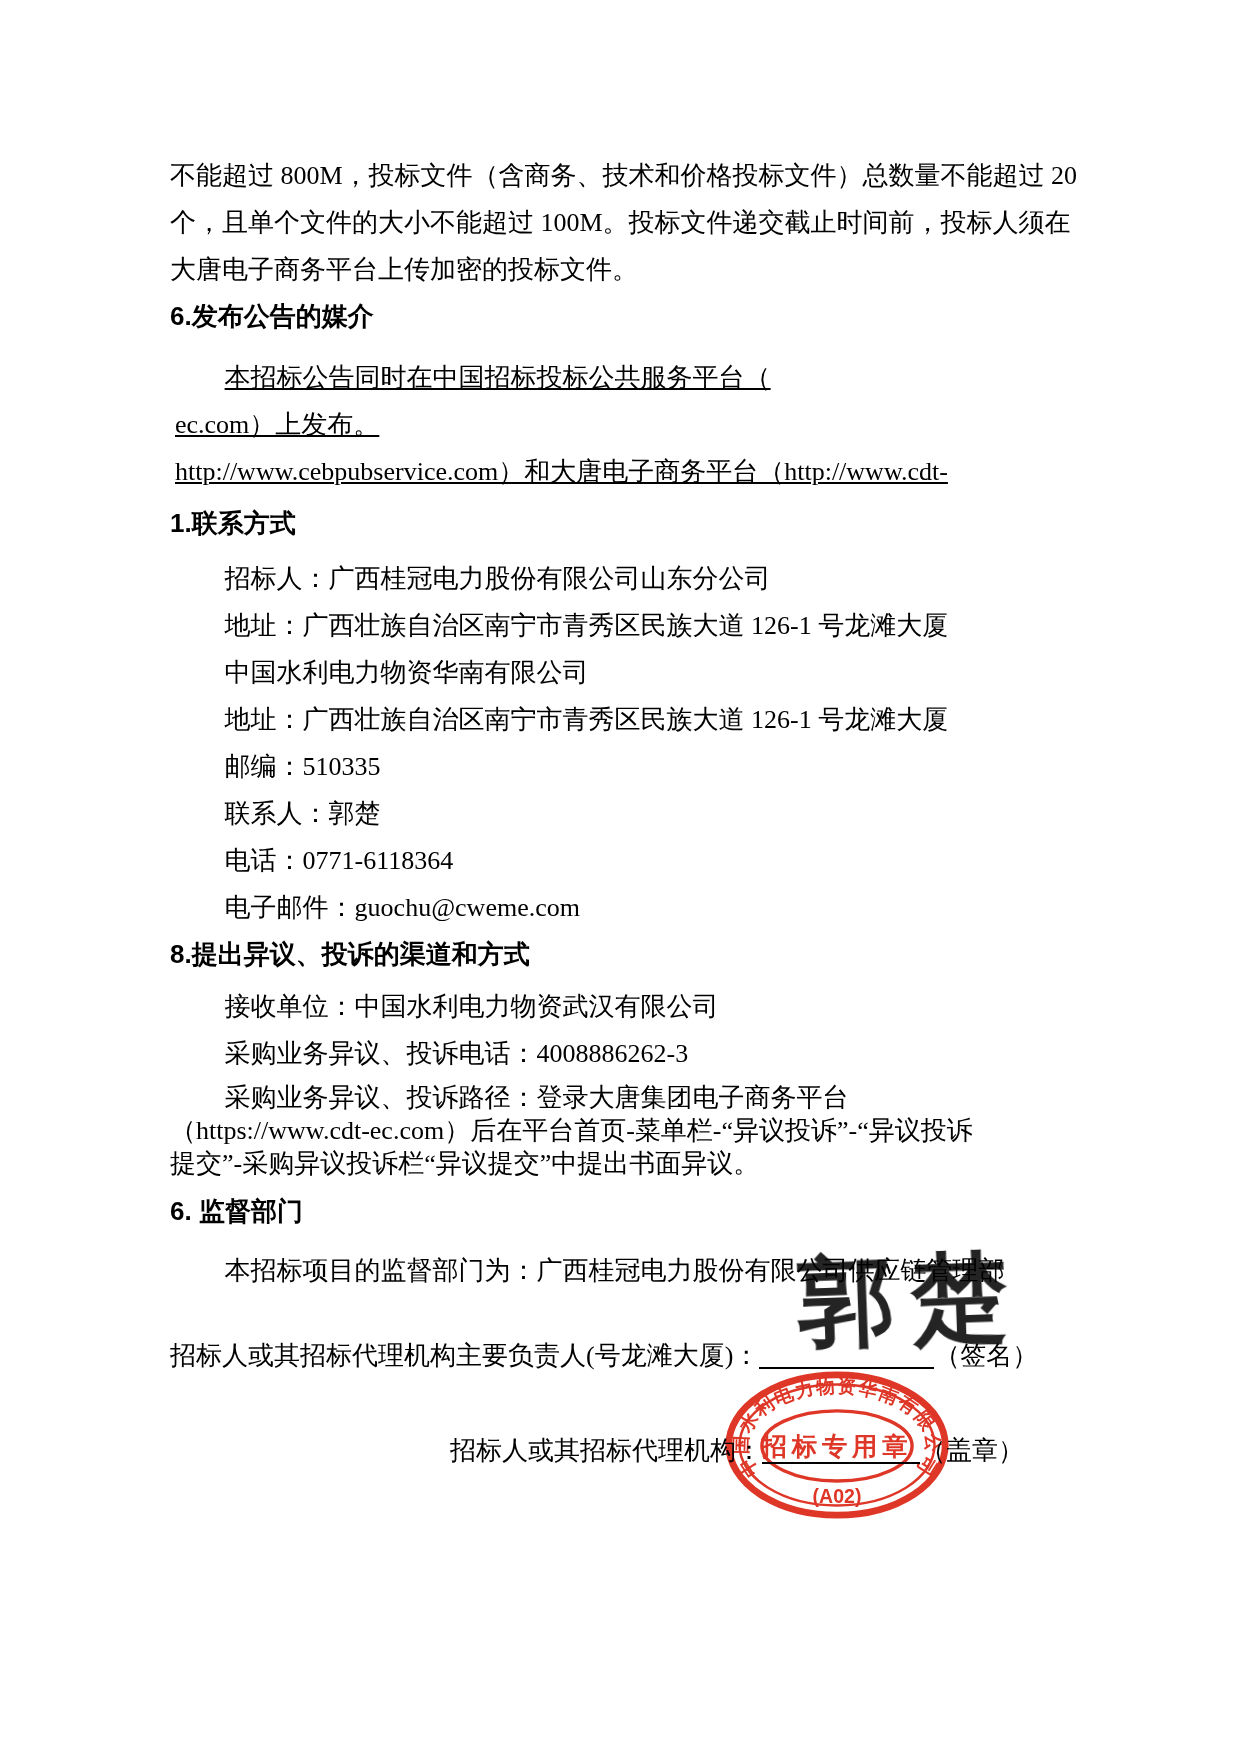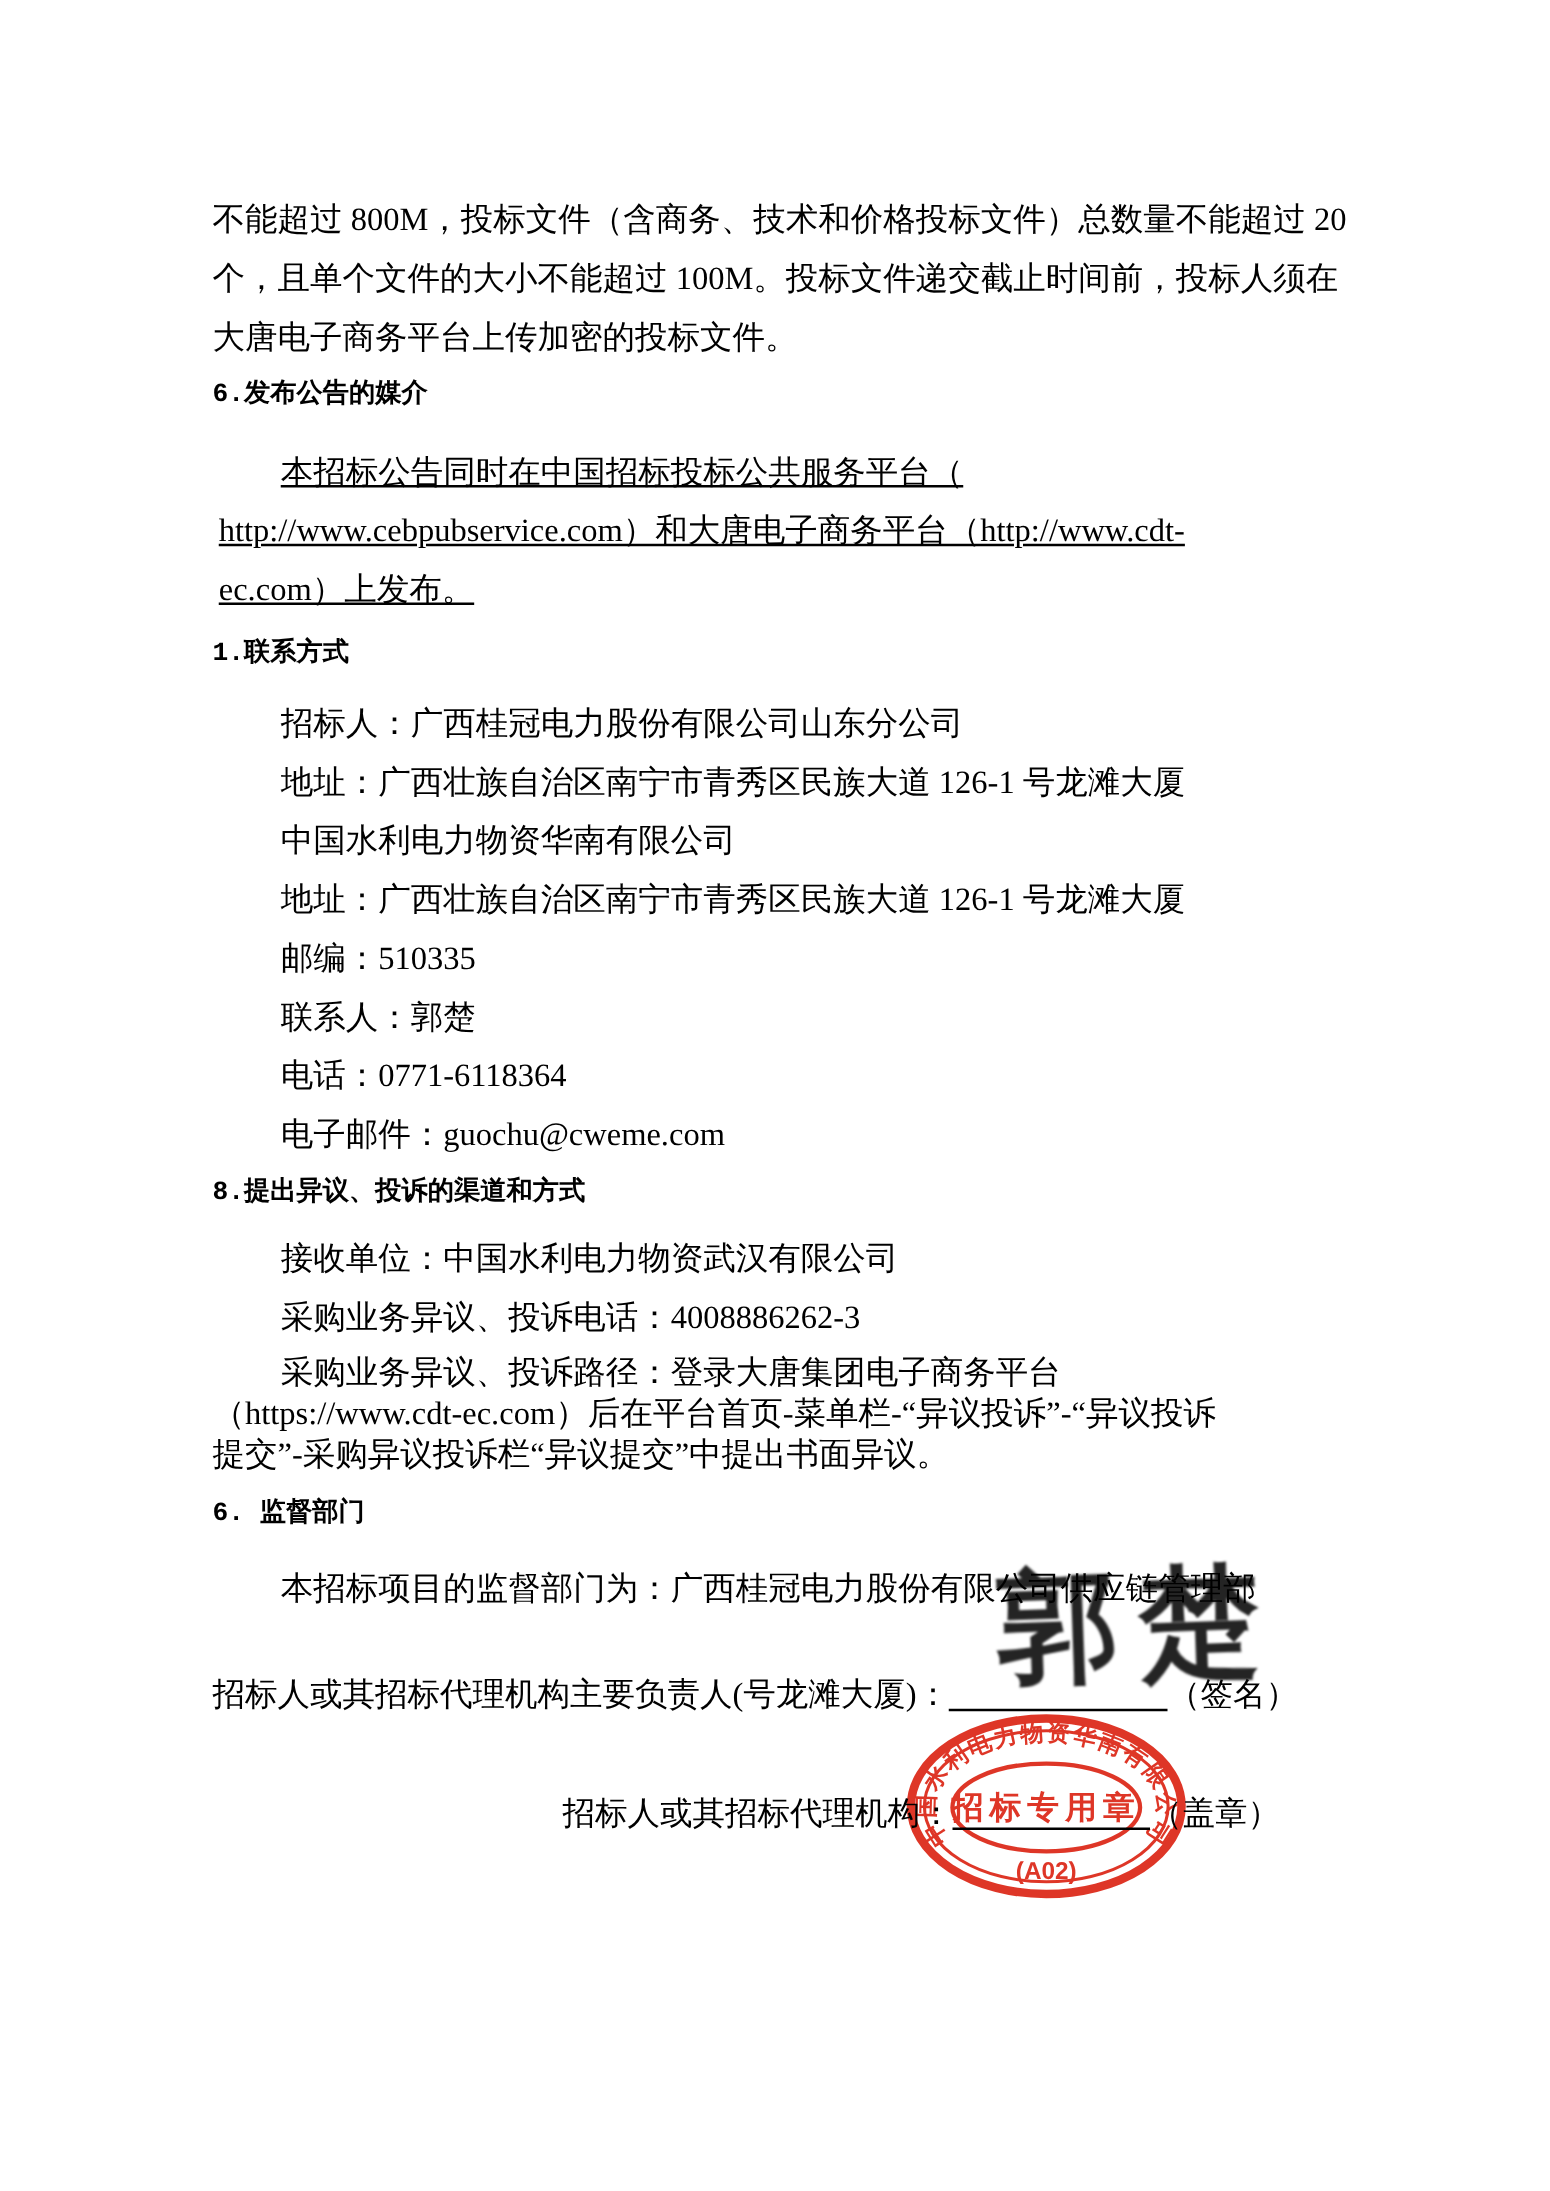--- a/index.html
+++ b/index.html
@@ -14,22 +14,22 @@
     font-family:"Liberation Serif","DejaVu Serif",serif;
     font-size:26px; color:#000;
   }
   p, h3 { margin:0; }
   .line { display:block; white-space:pre; line-height:47px; }
   .para  { }
   .tight .line { line-height:33px; }
   .indent { text-indent:2.1em; }
   .smind  { padding-left:5px; }
   h3 {
-    font-family:Liberation Mono, monospace;
-    font-size:21px; font-weight:bold; line-height:47px; white-space:pre;
+    font-family:Liberation Sans, sans-serif;
+    font-size:26px; font-weight:bold; line-height:47px; white-space:pre;
   }
   .mt14{margin-top:14px;text-decoration:underline;} .mt5{margin-top:5px;} .mt8{margin-top:8px;}
   .mt12{margin-top:12px;} .mt4{margin-top:4px;} .mt38{margin-top:38px;}
   .mt48{margin-top:48px;}
   .u {
     text-underline-offset:8px;
     text-decoration-thickness:2px;
     text-align:center;
   }
   .sigline { line-height:47px; white-space:pre; }
@@ -70,22 +70,22 @@
   <p class="para">
     <span class="line">不能超过 800M，投标文件（含商务、技术和价格投标文件）总数量不能超过 20</span>
     <span class="line">个，且单个文件的大小不能超过 100M。投标文件递交截止时间前，投标人须在</span>
     <span class="line">大唐电子商务平台上传加密的投标文件。</span>
   </p>
 
   <h3>6.发布公告的媒介</h3>
 
   <p class="para mt14">
     <span class="line indent">本招标公告同时在中国招标投标公共服务平台（</span>
+    <span class="line smind">ec.com）上发布。</span>
     <span class="line smind">http://www.cebpubservice.com）和大唐电子商务平台（http://www.cdt-</span>
-    <span class="line smind">ec.com）上发布。</span>
   </p>
 
   <h3 class="mt5">1.联系方式</h3>
 
   <div class="mt8">
     <p class="line indent"><span>招标人：</span><span class="u">广西桂冠电力股份有限公司山东分公司</span></p>
     <p class="line indent"><span>地址：</span><span class="u">广西壮族自治区南宁市青秀区民族大道 126-1 号龙滩大厦</span></p>
     <p class="line indent"><span></span><span>中国水利电力物资华南有限公司</span></p>
     <p class="line indent"><span>地址：</span><span>广西壮族自治区南宁市青秀区民族大道 126-1 号龙滩大厦</span></p>
     <p class="line indent"><span>邮编：</span><span>510335</span></p>

